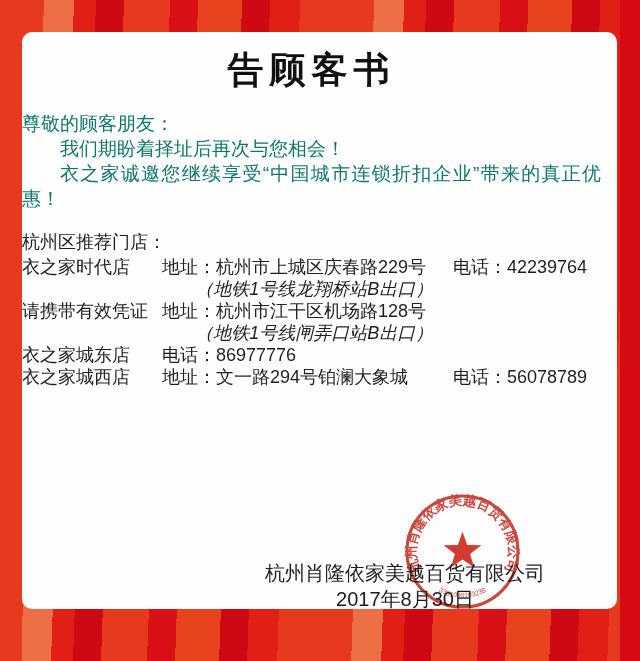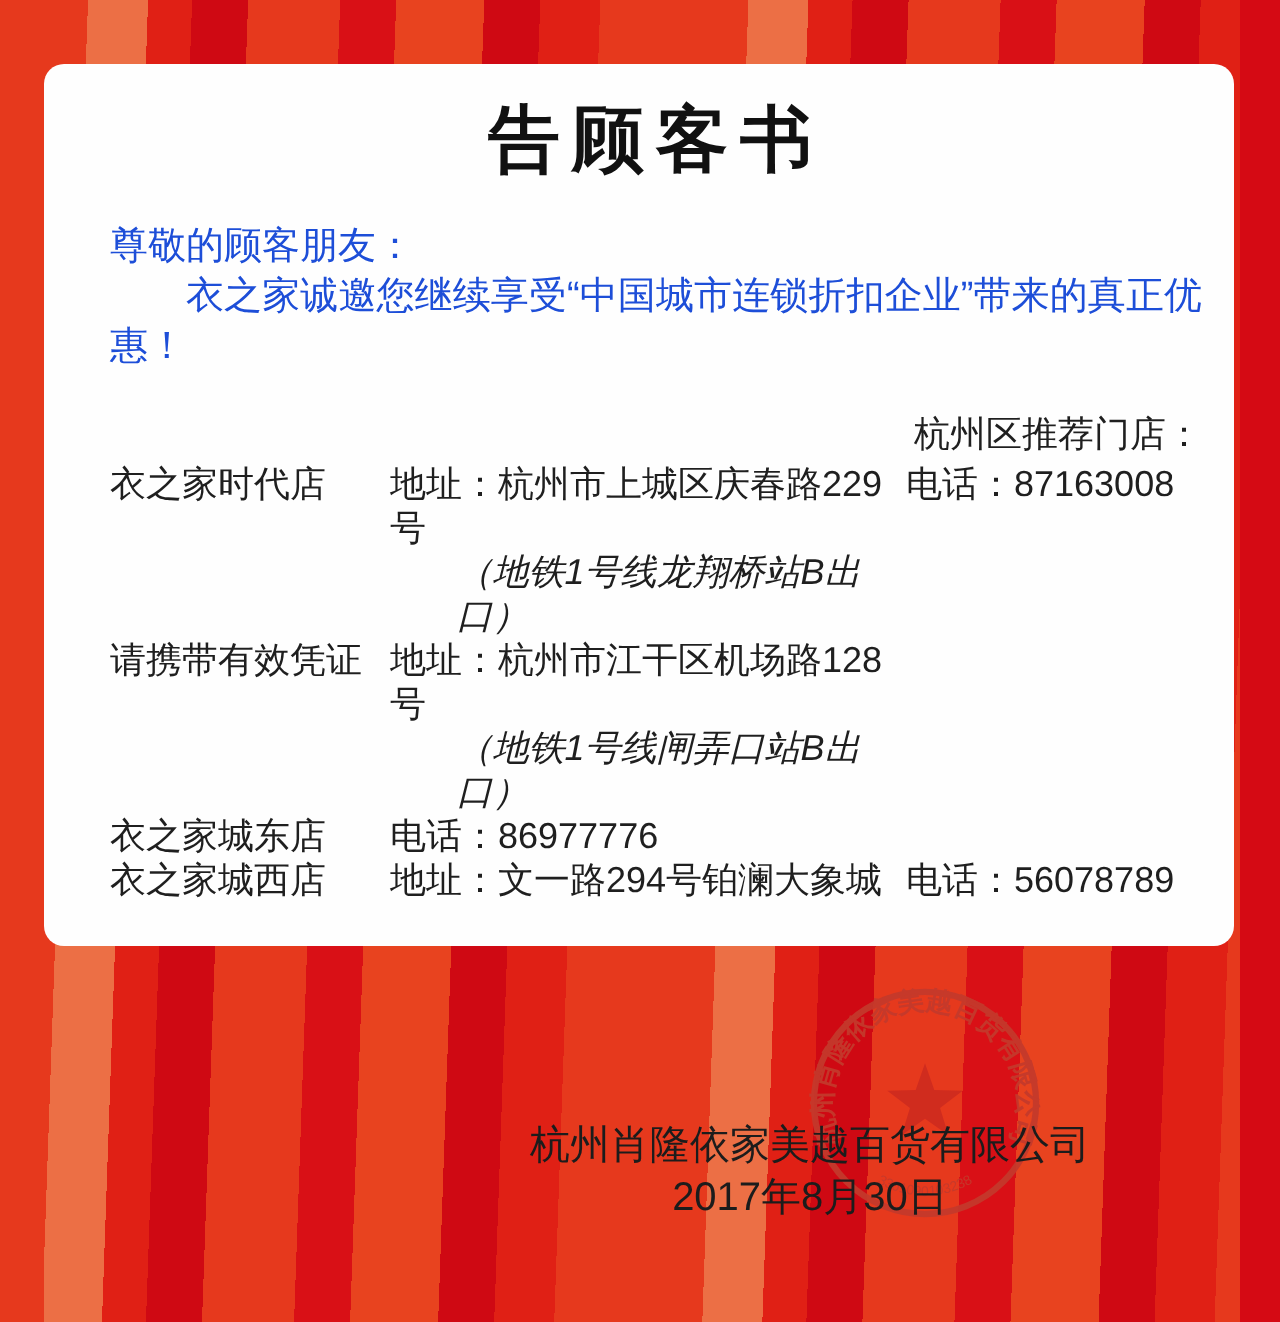--- a/index.html
+++ b/index.html
@@ -22,45 +22,45 @@
       #e02015 270px,#e02015 300px,
       #e6391d 300px,#e6391d 330px);
   }
   
   .edge-left  { position:absolute; left:0; top:0; width:22px; height:100%; background:#e6391d; }
   .edge-right { position:absolute; right:0; top:0; width:20px; height:100%; background:#d50a14; }
 
   .panel {
     position: absolute;
     left: 22px; top: 32px;
-    width: 595px; height: 441px;
+    width: 595px; height: 577px;
     background: #fefefe;
     border-radius: 10px;
-    padding: 10px 16px 0 33px;
+    padding: 10px 16px 0 0;
     color: #1f1f1f;
     z-index: 2;
   }
 
   .title {
     text-align: center;
     font-size: 36px;
     font-weight: bold;
     letter-spacing: 6px;
     color: #111;
     margin-top: 4px;
     margin-bottom: 16px;
   }
 
-  .body-text { font-size: 19px; line-height: 25px; color: #1d4ed8; }
+  .body-text { font-size: 19px; line-height: 25px; color: #0f766e; }
   .salutation { margin-bottom: 0; }
   .para { text-align: justify; }
   .para.indent { text-indent: 2em; }
 
   .stores { margin-top: 20px; font-size: 18px; line-height: 22px; }
-  .stores-header { margin-bottom: 3px; text-align: right; }
+  .stores-header { margin-bottom: 3px; }
   .store-row {
     display: grid;
     grid-template-columns: 140px 1fr 148px;
     align-items: start;
   }
   .store-addr .metro { padding-left: 1.85em; font-style: italic; }
   .store-addr .metro:empty { display: none; }
 
   .signature {
     position: absolute;
@@ -87,33 +87,34 @@
 
 <div class="edge-left"></div>
 <div class="edge-right"></div>
 
 <div class="panel">
 
   <div class="title">告顾客书</div>
 
   <div class="body-text">
     <div class="para salutation">尊敬的顾客朋友：</div>
+    <div class="para indent">我们期盼着择址后再次与您相会！</div>
     <div class="para indent">衣之家诚邀您继续享受“中国城市连锁折扣企业”带来的真正优惠！</div>
   </div>
 
   <div class="stores">
     <div class="stores-header">杭州区推荐门店：</div>
 
     <div class="store-row">
       <div class="store-name">衣之家时代店</div>
       <div class="store-addr">
         <div>地址：杭州市上城区庆春路229号</div>
         <div class="metro">（地铁1号线龙翔桥站B出口）</div>
       </div>
-      <div class="store-phone">电话：87163008</div>
+      <div class="store-phone">电话：42239764</div>
     </div>
 
     <div class="store-row">
       <div class="store-name">请携带有效凭证</div>
       <div class="store-addr">
         <div>地址：杭州市江干区机场路128号</div>
         <div class="metro">（地铁1号线闸弄口站B出口）</div>
       </div>
     </div>
 

